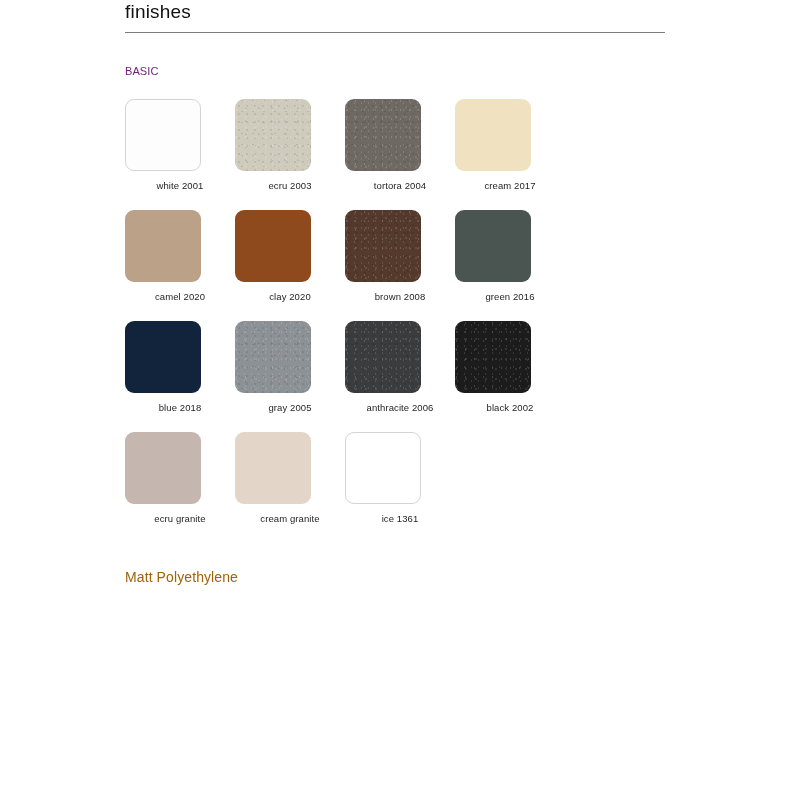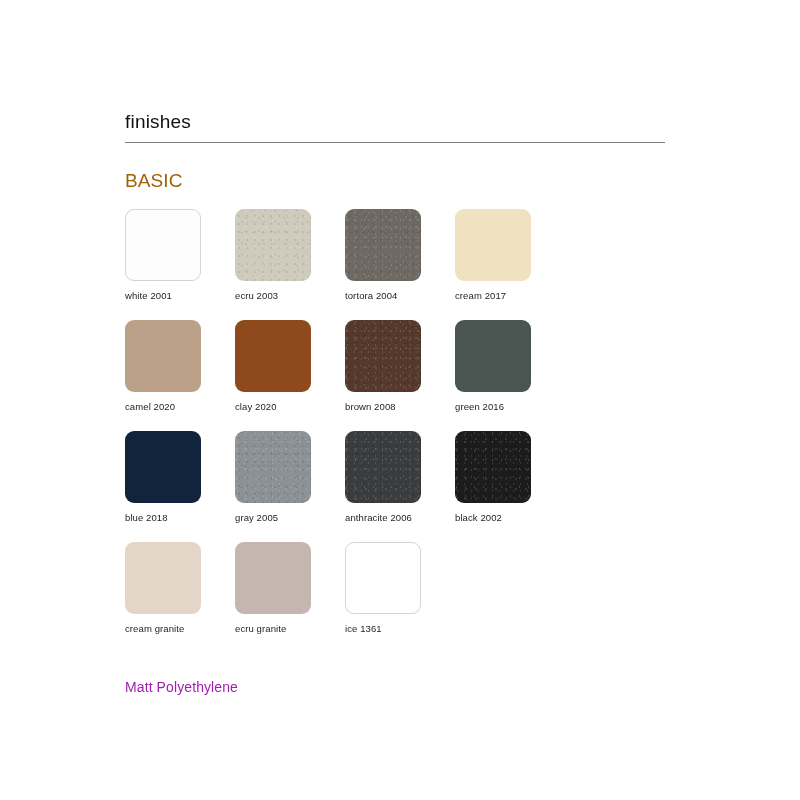--- a/index.html
+++ b/index.html
@@ -20,39 +20,38 @@
     left: 125px;
     top: 0;
     width: 540px;
   }
   .page-title {
     font-size: 19px;
     font-weight: 400;
     letter-spacing: 0.2px;
     color: #111111;
     margin: 0;
-    padding-top: 110px;
     line-height: 24px;
   }
   .title-rule {
     width: 540px;
     height: 1px;
     background: #7d7d7d;
     margin-top: 8px;
   }
   .group-head {
     margin-top: 29px;
     line-height: 18px;
   }
   .group-name,
   .group-ref {
     display: block;
-    font-size: 19px;
+    font-size: 11px;
     font-weight: 400;
-    color: #a16207;
+    color: #701a75;
     letter-spacing: 0.1px;
   }
   .swatch-grid {
     margin-top: 19px;
     display: flex;
     flex-wrap: wrap;
   }
   .swatch-cell {
     width: 110px;
     margin-bottom: 19px;
@@ -82,25 +81,26 @@
       radial-gradient(circle at 8% 82%, rgba(255,255,255,.35) 0 1px, transparent 1px),
       radial-gradient(circle at 50% 90%, rgba(0,0,0,.28) 0 1px, transparent 1px);
     background-size: 9px 9px, 11px 11px, 7px 7px, 13px 13px, 10px 10px, 8px 8px;
   }
   .swatch-label {
     font-size: 9.5px;
     color: #1e1e1e;
     margin-top: 9px;
     letter-spacing: 0.1px;
     white-space: nowrap;
+    text-align: center;
   }
   .footer-note {
     margin-top: 26px;
     font-size: 14px;
-    color: #a21caf;
+    color: #a16207;
     letter-spacing: 0.1px;
   }
 </style>
 </head>
 <body>
 
 <div class="sheet">
 
   <h1 class="page-title">finishes</h1>
 
@@ -153,26 +153,26 @@
       </div>
       <div class="swatch-cell">
         <div class="swatch-chip textured" style="background: rgb(58, 60, 61);"></div>
         <div class="swatch-label">anthracite 2006</div>
       </div>
       <div class="swatch-cell">
         <div class="swatch-chip textured" style="background: rgb(28, 28, 28);"></div>
         <div class="swatch-label">black 2002</div>
       </div>
       <div class="swatch-cell">
+        <div class="swatch-chip" style="background: rgb(197, 183, 175);"></div>
+        <div class="swatch-label">ecru granite</div>
+      </div>
+      <div class="swatch-cell">
         <div class="swatch-chip" style="background: rgb(227, 213, 199);"></div>
         <div class="swatch-label">cream granite</div>
-      </div>
-      <div class="swatch-cell">
-        <div class="swatch-chip" style="background: rgb(197, 183, 175);"></div>
-        <div class="swatch-label">ecru granite</div>
       </div>
       <div class="swatch-cell">
         <div class="swatch-chip bordered" style="background: rgb(255, 255, 255);"></div>
         <div class="swatch-label">ice 1361</div>
       </div>
     </div>
 
   <div class="footer-note">Matt Polyethylene</div>
 
 </div>

